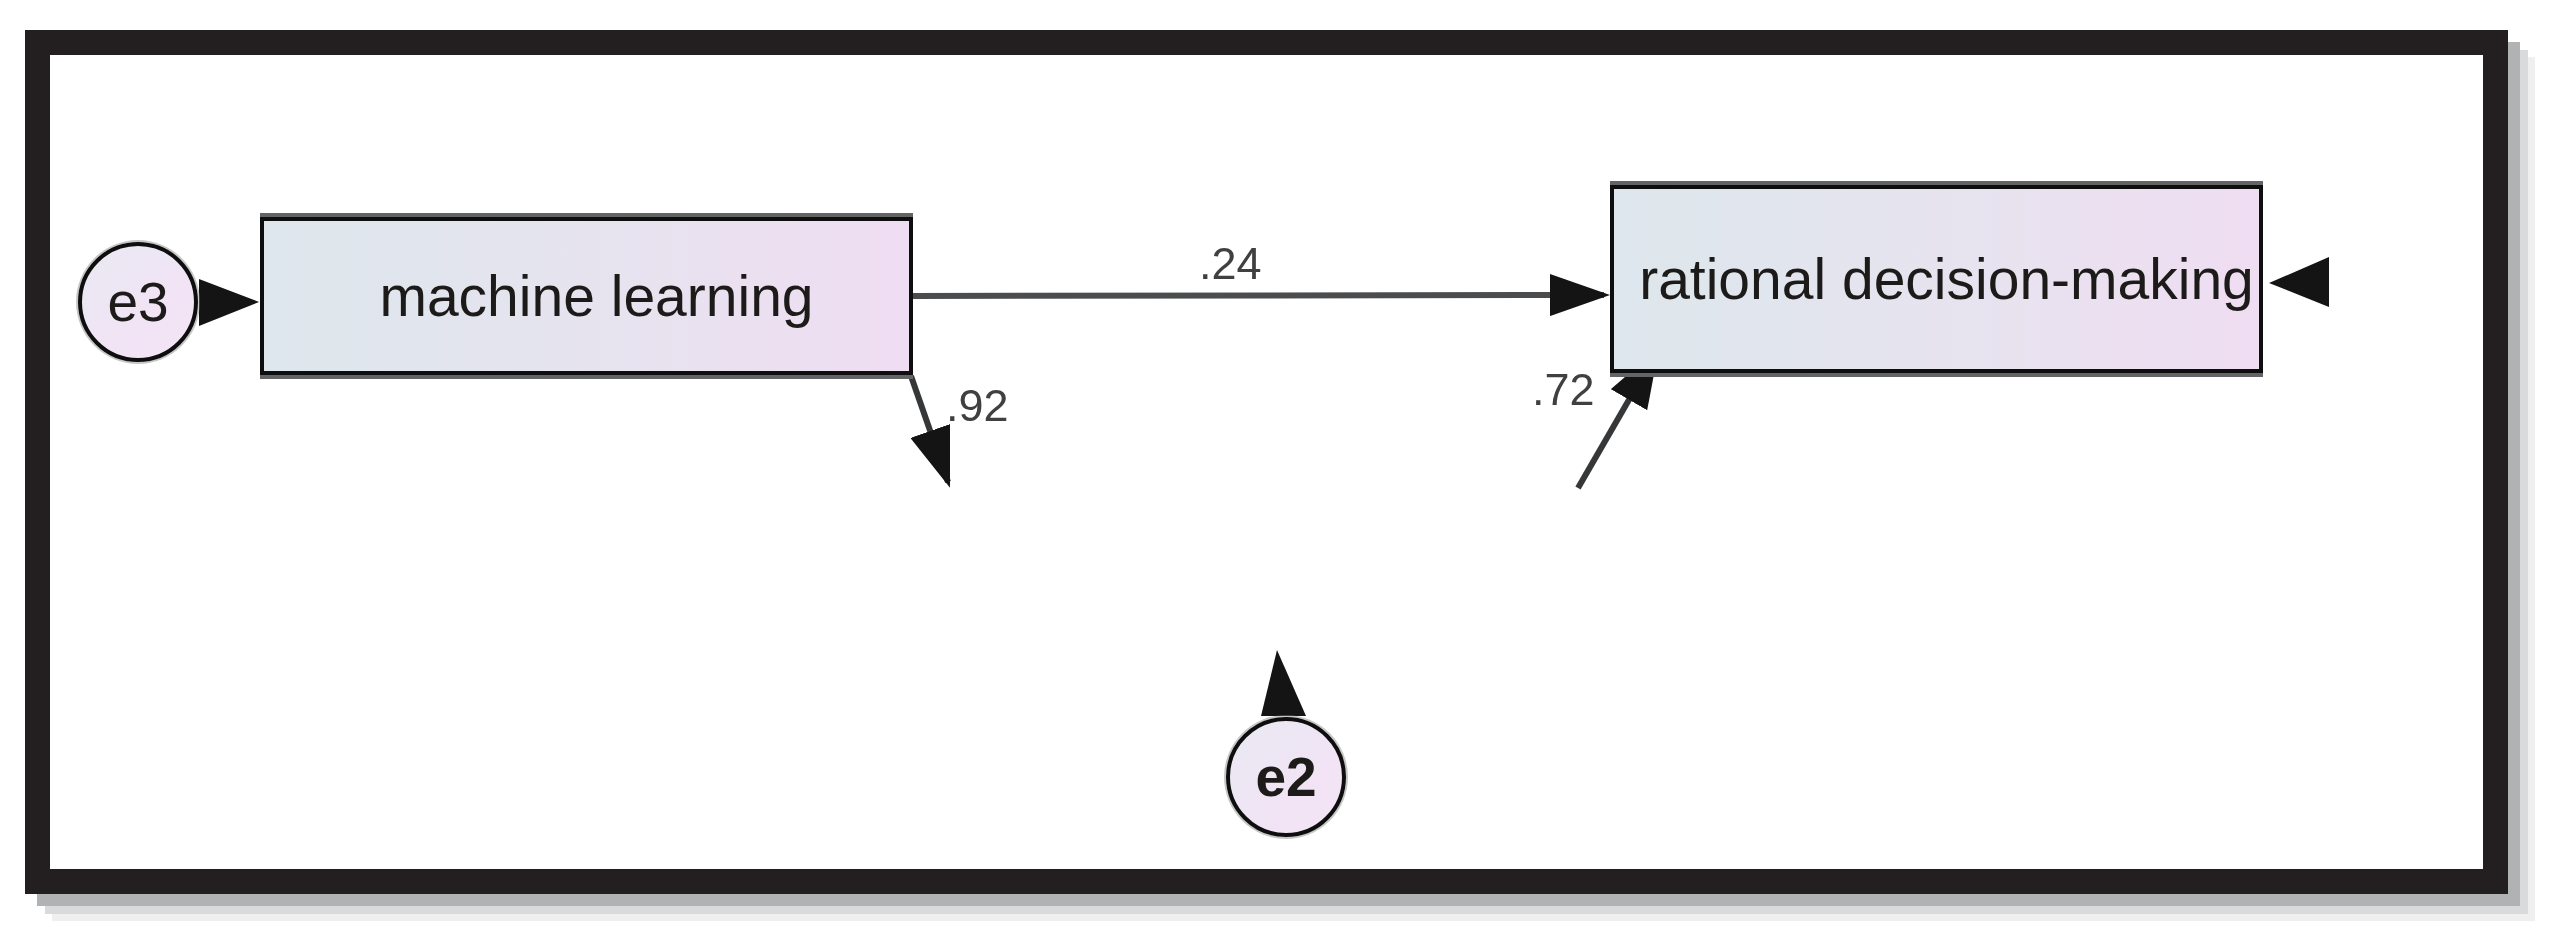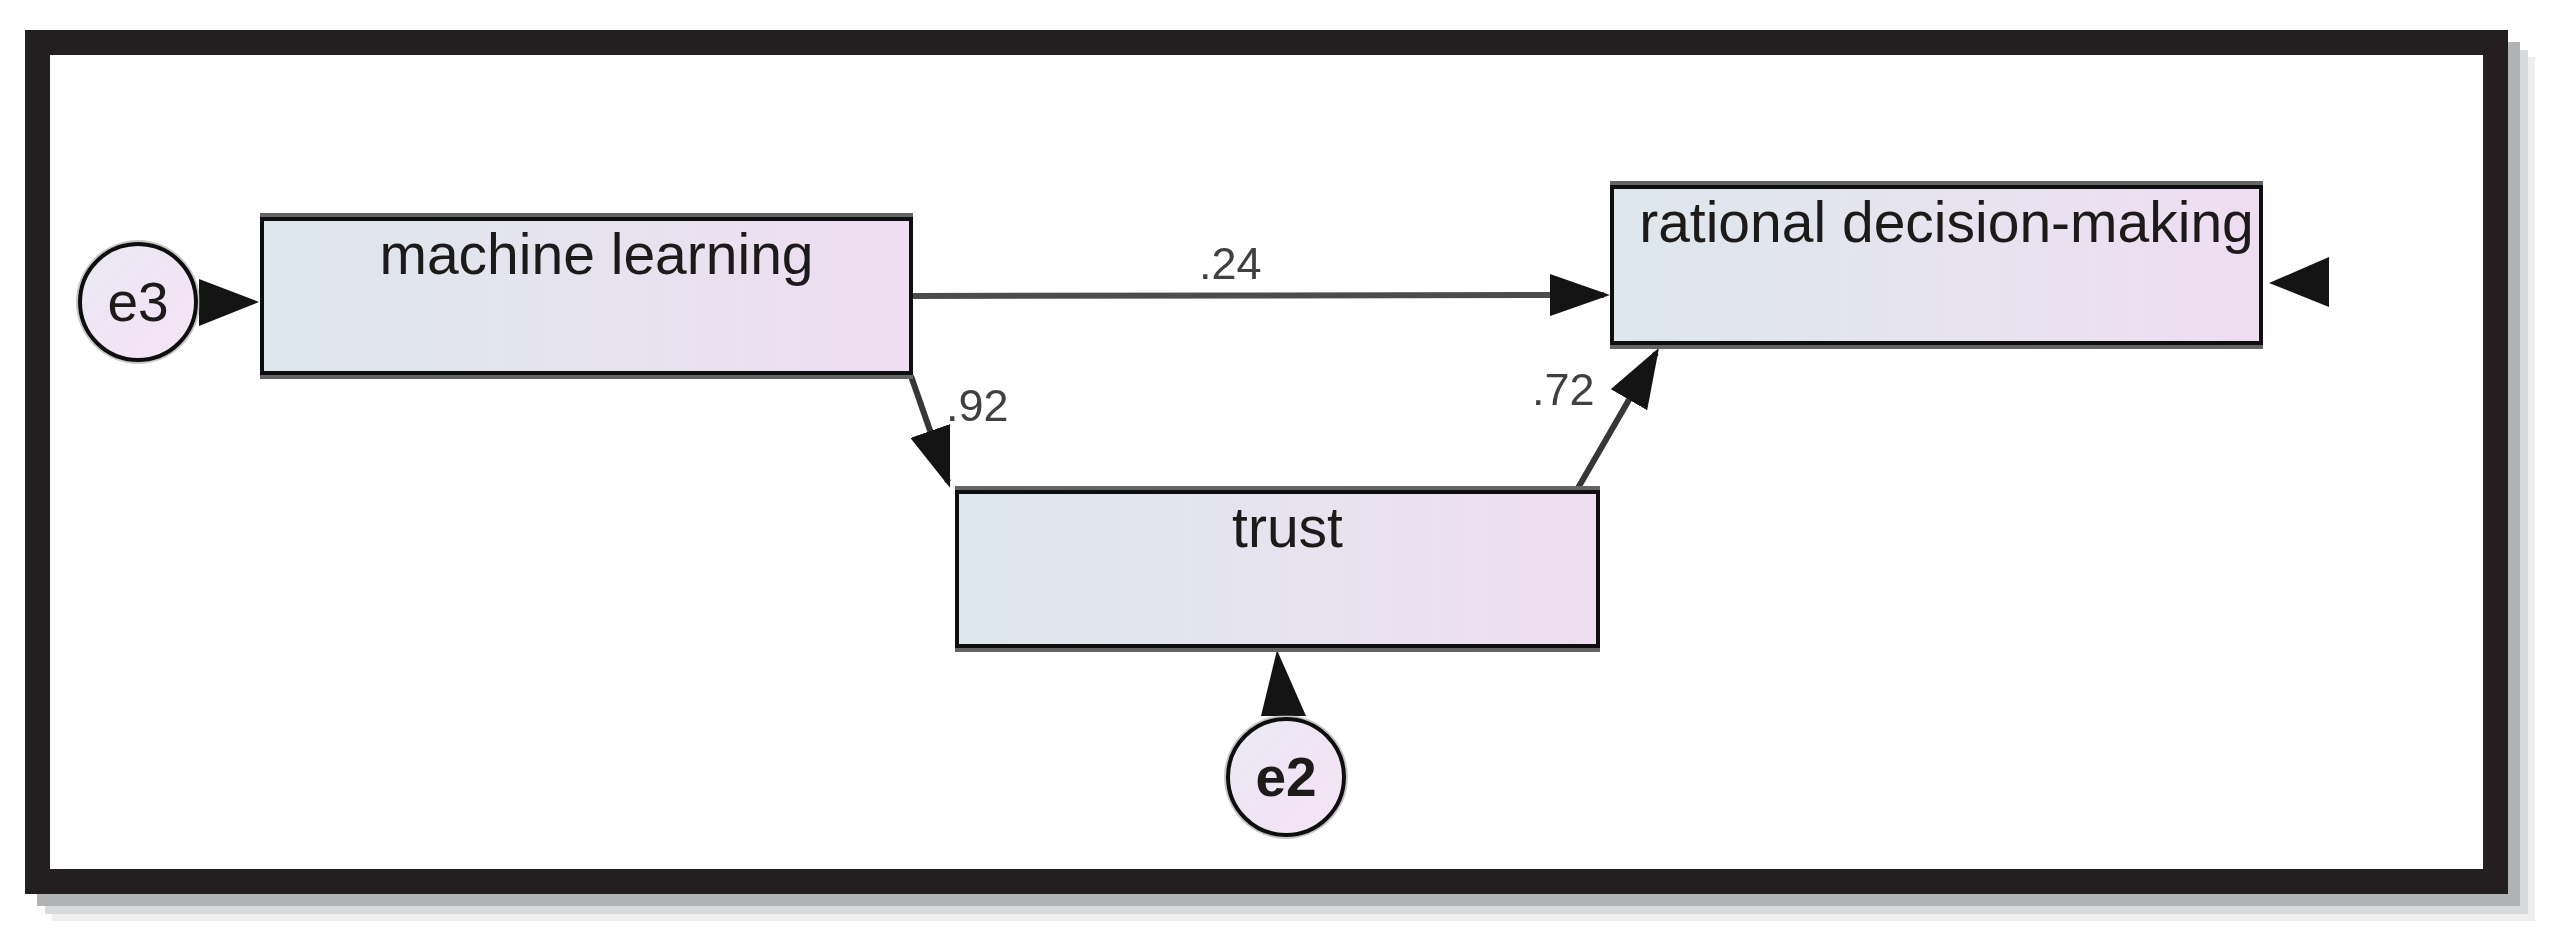--- a/index.html
+++ b/index.html
@@ -27,30 +27,30 @@
     width: 2562px; height: 937px;
     pointer-events: none;
   }
   .var-box {
     position: absolute;
     box-sizing: border-box;
     border: 4px solid #0e0e0e;
     background: linear-gradient(90deg, #dde7ec 0%, #e7e3ef 55%, #efddf2 100%);
     box-shadow: 0 4px 0 #636466, 0 -4px 0 #636466;
     display: flex;
-    align-items: flex-start;
+    align-items: center;
     justify-content: center;
     color: #1c1b1a;
     font-size: 57px;
     white-space: nowrap;
     padding-left: 20px;
   }
   #box-ml  { left: 260px;  top: 217px; width: 653px; height: 158px; }
   #box-tr  { left: 955px;  top: 490px; width: 645px; height: 158px; }
-  #box-rdm { left: 1610px; top: 185px; width: 653px; height: 160px; }
+  #box-rdm { left: 1610px; top: 185px; width: 653px; height: 188px; }
   .error-circle {
     position: absolute;
     width: 120px; height: 120px;
     box-sizing: border-box;
     border: 4px solid #0e0e0e;
     border-radius: 50%;
     background: linear-gradient(135deg, #e9e9f3 0%, #f2e3f5 70%);
     box-shadow: 0 0 0 2px rgba(130,131,134,0.45);
     display: flex;
     align-items: center;
@@ -93,23 +93,20 @@
     <line x1="1578" y1="488" x2="1656" y2="353" stroke="#363738" stroke-width="6" marker-end="url(#ah)"></line>
 
     <polygon points="199,279 199,326 259,302" fill="#141414"></polygon>
     <polygon points="2329,257 2329,307 2269,283" fill="#141414"></polygon>
     <polygon points="1261,716 1306,716 1277,650" fill="#141414"></polygon>
   </svg>
 
   <div id="box-ml" class="var-box">
     <span>machine learning</span>
   </div>
-  <div id="box-tr" class="var-box">
-    <span>trust</span>
-  </div>
   <div id="box-rdm" class="var-box">
     <span>rational decision-making</span>
   </div>
 
   <div id="err-e3" class="error-circle">
     <span>e3</span>
   </div>
   <div id="err-e2" class="error-circle">
     <span>e2</span>
   </div>

